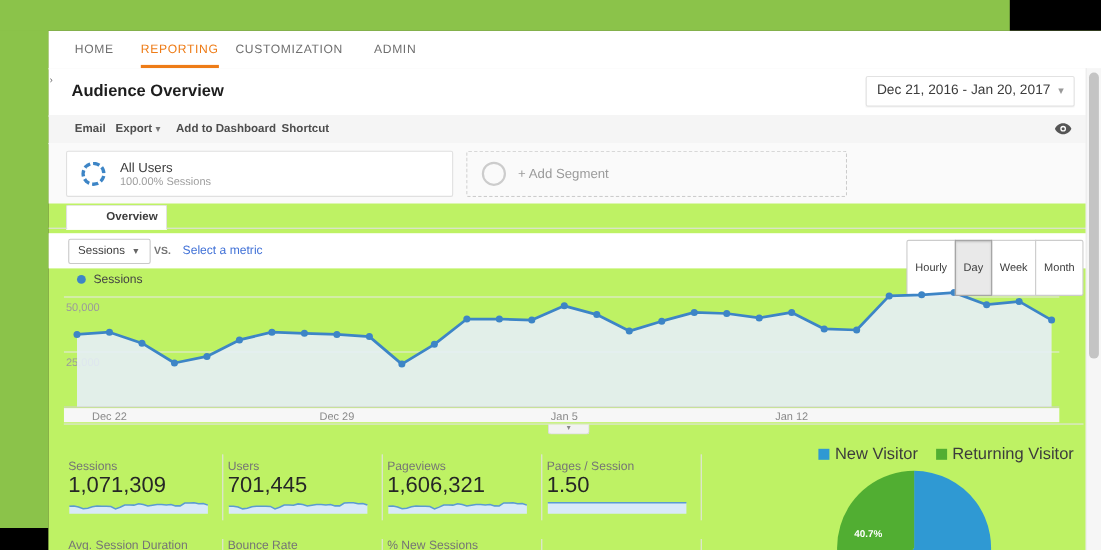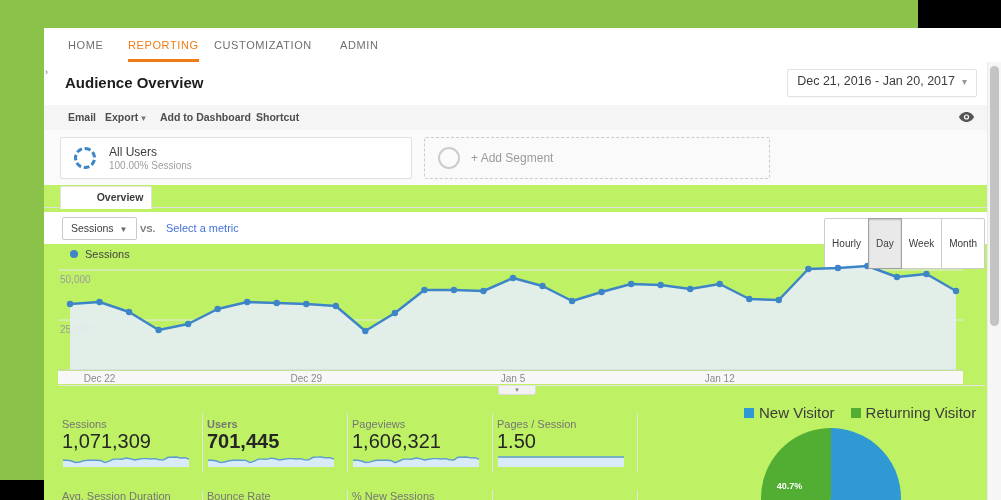--- a/index.html
+++ b/index.html
@@ -196,21 +196,21 @@
   <div class="collapse-tab"><span>▾</span></div>
 
   <div class="mcard" style="left:18px;">
     <span class="mlabel">Sessions</span>
     <span class="mvalue">1,071,309</span>
     <svg class="spark" width="128" height="16">
         <path d="M1.0,8.3 L 5.2,8.1 L 9.4,9.0 L 13.6,10.5 L 17.8,10.0 L 22.0,8.7 L 26.2,8.1 L 30.4,8.2 L 34.6,8.3 L 38.8,8.5 L 43.0,10.6 L 47.2,9.1 L 51.4,7.1 L 55.6,7.1 L 59.8,7.2 L 64.0,6.0 L 68.2,6.7 L 72.4,8.0 L 76.6,7.3 L 80.8,6.6 L 85.0,6.6 L 89.2,7.0 L 93.4,6.6 L 97.6,7.9 L 101.8,7.9 L 106.0,5.3 L 110.2,5.2 L 114.4,5.0 L 118.6,6.0 L 122.8,5.7 L 127.0,7.2 L 127,15 L 1,15 Z" fill="#d9eaf8"></path>
         <polyline points="1.0,8.3 5.2,8.1 9.4,9.0 13.6,10.5 17.8,10.0 22.0,8.7 26.2,8.1 30.4,8.2 34.6,8.3 38.8,8.5 43.0,10.6 47.2,9.1 51.4,7.1 55.6,7.1 59.8,7.2 64.0,6.0 68.2,6.7 72.4,8.0 76.6,7.3 80.8,6.6 85.0,6.6 89.2,7.0 93.4,6.6 97.6,7.9 101.8,7.9 106.0,5.3 110.2,5.2 114.4,5.0 118.6,6.0 122.8,5.7 127.0,7.2" fill="none" stroke="#5b9bd1" stroke-width="1.4"></polyline>
       </svg>
   </div>
-  <div class="mcard" style="left:163px;font-weight:bold;">
+  <div class="mcard" style="left:163px;">
     <span class="mlabel">Users</span>
     <span class="mvalue">701,445</span>
     <svg class="spark" width="128" height="16">
         <path d="M1.0,8.3 L 5.2,8.2 L 9.4,9.0 L 13.6,10.6 L 17.8,10.0 L 22.0,8.7 L 26.2,8.2 L 30.4,8.2 L 34.6,8.3 L 38.8,8.4 L 43.0,10.6 L 47.2,9.1 L 51.4,7.1 L 55.6,7.1 L 59.8,7.3 L 64.0,6.1 L 68.2,6.7 L 72.4,8.0 L 76.6,7.3 L 80.8,6.6 L 85.0,6.6 L 89.2,7.0 L 93.4,6.6 L 97.6,7.9 L 101.8,7.9 L 106.0,5.3 L 110.2,5.1 L 114.4,5.0 L 118.6,5.9 L 122.8,5.7 L 127.0,7.1 L 127,15 L 1,15 Z" fill="#d9eaf8"></path>
         <polyline points="1.0,8.3 5.2,8.2 9.4,9.0 13.6,10.6 17.8,10.0 22.0,8.7 26.2,8.2 30.4,8.2 34.6,8.3 38.8,8.4 43.0,10.6 47.2,9.1 51.4,7.1 55.6,7.1 59.8,7.3 64.0,6.1 68.2,6.7 72.4,8.0 76.6,7.3 80.8,6.6 85.0,6.6 89.2,7.0 93.4,6.6 97.6,7.9 101.8,7.9 106.0,5.3 110.2,5.1 114.4,5.0 118.6,5.9 122.8,5.7 127.0,7.1" fill="none" stroke="#5b9bd1" stroke-width="1.4"></polyline>
       </svg>
   </div>
   <div class="mcard" style="left:308px;">
     <span class="mlabel">Pageviews</span>
     <span class="mvalue">1,606,321</span>

